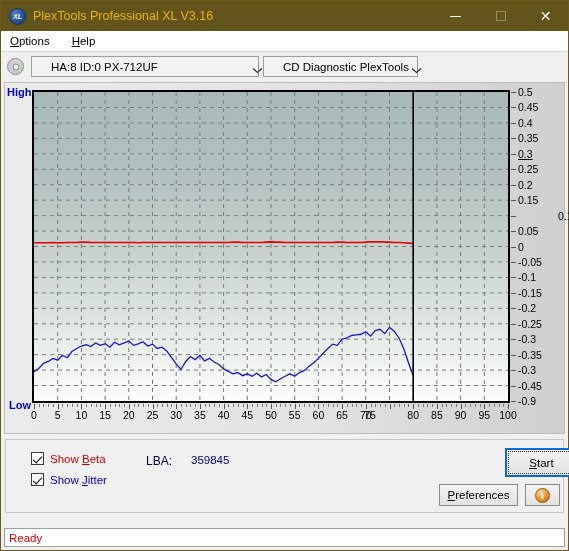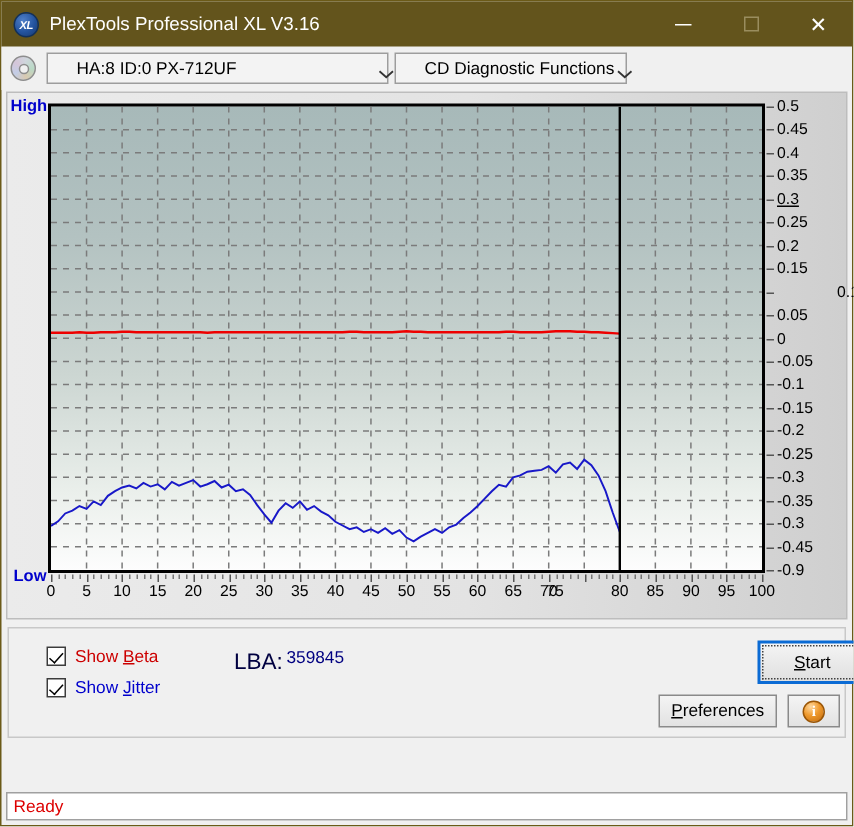--- a/index.html
+++ b/index.html
@@ -30,21 +30,21 @@
     width: 17px; height: 17px; border-radius: 50%;
     margin-left: 8px; margin-right: 7px;
     background: radial-gradient(circle at 35% 30%, #4f7fc8 0%, #23539e 55%, #17386e 100%);
     border: 1px solid #123059;
     color: #fff; font-size: 7.5px; font-weight: bold;
     display: flex; align-items: center; justify-content: center;
     font-style: italic;
     letter-spacing: -0.3px;
   }
   .title-text {
-    color: #ffffff; font-size: 12.5px;
+    color: #eab308; font-size: 12.5px;
     white-space: nowrap;
   }
   .win-controls {
     position: absolute; right: 0; top: 0; height: 30px;
     display: flex;
   }
   .win-btn {
     width: 45px; height: 30px;
     display: flex; align-items: center; justify-content: center;
     color: #ffffff; font-size: 13px;
@@ -176,22 +176,22 @@
     position: absolute; left: 3px; top: 1px;
     width: 4px; height: 8px;
     border: solid #000; border-width: 0 1.6px 1.6px 0;
     transform: rotate(42deg);
   }
   .chk-label-beta { color: #cc0000; }
   .chk-label-jitter { color: #0000cc; }
   .chk-label u { text-decoration: underline; }
 
   .lba-label {
-    position: absolute; left: 150px; top: 14px;
-    font-size: 15px; color: #000040;
+    position: absolute; left: 140px; top: 14px;
+    font-size: 12px; color: #000040;
   }
   .lba-value {
     position: absolute; left: 185px; top: 14px;
     font-size: 11.5px; color: #000080;
   }
 
   .btn {
     position: absolute;
     background: linear-gradient(to bottom, #f4f4f4, #e2e2e2);
     border: 1px solid #8a8a8a;
@@ -248,33 +248,37 @@
         </div>
       <div class="win-btn max">
           <span></span>
         </div>
       <div class="win-btn close">
           <span>✕</span>
         </div>
     </div>
   </div>
 
+  <div class="menubar">
+    <div class="menu-item"><u>O</u><span>ptions</span></div>
+    <div class="menu-item"><u>H</u><span>elp</span></div>
+  </div>
 
   <div class="toolbar">
     <div class="disc-icon"></div>
     <div class="combo combo-drive">
       <span>HA:8 ID:0  PX-712UF</span>
       <span class="arrow">
         <svg width="11" height="7" viewBox="0 0 11 7">
             <path d="M1 1.5 L5.5 5.5 L10 1.5" stroke="#333" stroke-width="1.2" fill="none"></path>
           </svg>
       </span>
     </div>
     <div class="combo combo-func">
-      <span>CD Diagnostic Functions</span>
+      <span>CD Diagnostic PlexTools</span>
       <span class="arrow">
         <svg width="11" height="7" viewBox="0 0 11 7">
             <path d="M1 1.5 L5.5 5.5 L10 1.5" stroke="#333" stroke-width="1.2" fill="none"></path>
           </svg>
       </span>
     </div>
   </div>
 
   <div class="chart-panel">
     <div class="axis-label lbl-high">High</div>

